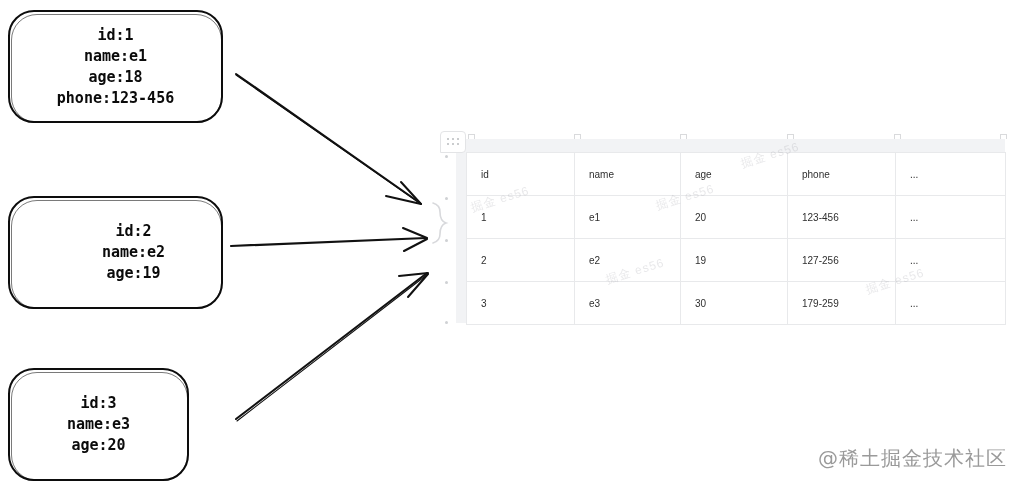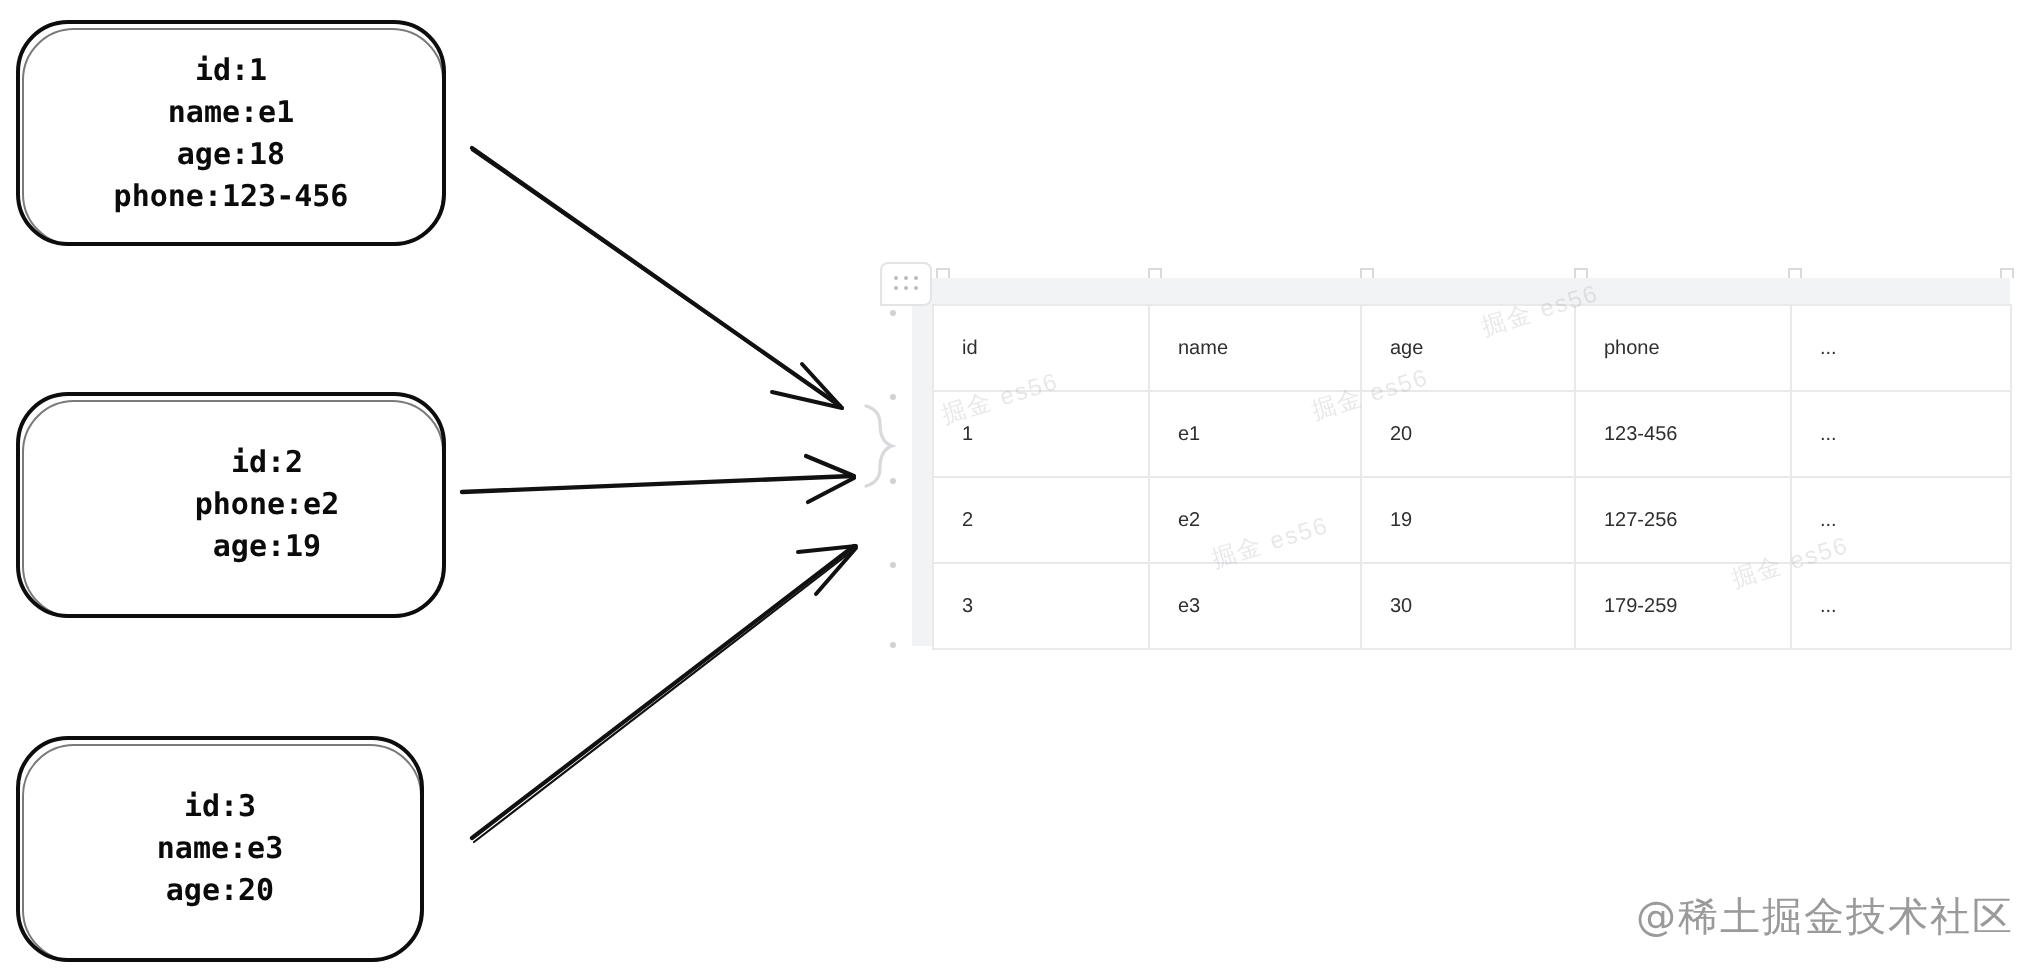--- a/index.html
+++ b/index.html
@@ -44,21 +44,21 @@
     font-size: 15px;
     font-weight: 700;
     color: #0b0b0b;
     line-height: 21px;
     letter-spacing: 0px;
     white-space: pre;
   }
 
   #box1 { left: 8px;  top: 10px;  width: 215px; height: 113px; }
   #box2 { left: 8px;  top: 196px; width: 215px; height: 113px; padding-left: 36px; }
-  #box3 { left: 8px;  top: 368px; width: 204px; height: 113px; }
+  #box3 { left: 8px;  top: 368px; width: 181px; height: 113px; }
 
   
   #arrows {
     position: absolute;
     left: 0; top: 0;
     width: 1021px;
     height: 488px;
     pointer-events: none;
   }
 
@@ -187,21 +187,21 @@
 
   <div class="entity-box" id="box1">
     <div class="entity-line">id:1</div>
     <div class="entity-line">name:e1</div>
     <div class="entity-line">age:18</div>
     <div class="entity-line">phone:123-456</div>
   </div>
 
   <div class="entity-box" id="box2">
     <div class="entity-line">id:2</div>
-    <div class="entity-line">phone:e2</div>
+    <div class="entity-line">name:e2</div>
     <div class="entity-line">age:19</div>
   </div>
 
   <div class="entity-box" id="box3">
     <div class="entity-line">id:3</div>
     <div class="entity-line">name:e3</div>
     <div class="entity-line">age:20</div>
   </div>
 
   <svg id="arrows" viewBox="0 0 1021 488">

